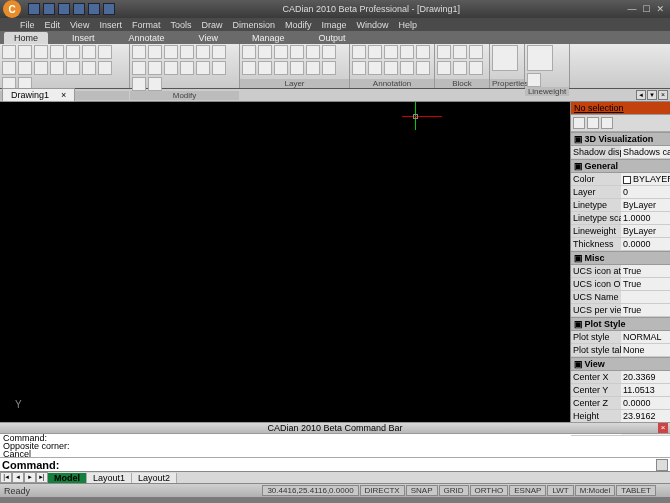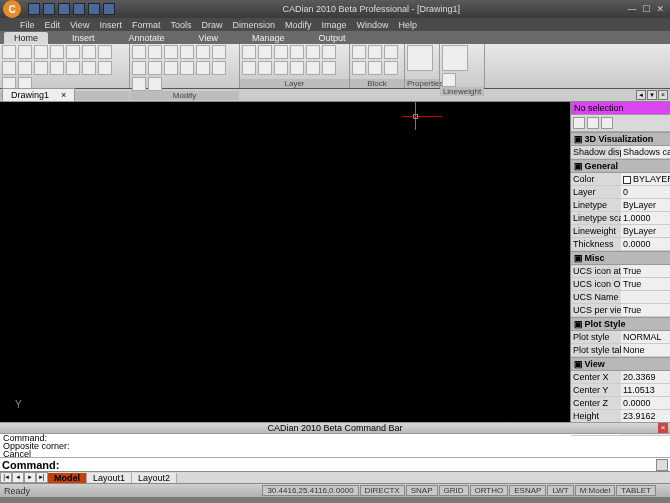--- a/index.html
+++ b/index.html
@@ -25,40 +25,40 @@
 .dock-close { font-size:9px; cursor:pointer; }
 .dock-right { margin-left:auto; display:flex; gap:1px; padding-right:2px; }
 .dock-btn { width:10px; height:10px; border:1px solid #777; background:#ddd; font-size:7px; text-align:center; line-height:8px; }
 .workspace { display:flex; height:320px; }
 .canvas { flex:1; background:#000; position:relative; }
 .crosshair-v { position:absolute; top:0; left:415px; width:1px; height:28px; background:#0c0; }
 .crosshair-h { position:absolute; top:14px; left:402px; width:40px; height:1px; background:#c00; }
 .cursor-box { position:absolute; top:12px; left:413px; width:5px; height:5px; border:1px solid #888; }
 .ylabel { position:absolute; bottom:12px; left:15px; color:#888; font-size:10px; }
 .proppanel { width:100px; background:#d9d9d9; border-left:1px solid #888; display:flex; flex-direction:column; }
-.pp-head { background:#d946ef; padding:1px 3px; font-size:9px; border-bottom:1px solid #999; }
+.pp-head { background:#c2410c; padding:1px 3px; font-size:9px; border-bottom:1px solid #999;text-decoration:underline; }
 .pp-toolbar { display:flex; gap:2px; padding:2px; border-bottom:1px solid #aaa; }
 .pp-tbtn { width:12px; height:12px; border:1px solid #999; background:#eee; }
 .pp-section { background:#b8b8b8; font-size:9px; font-weight:bold; padding:1px 3px; border-top:1px solid #999; border-bottom:1px solid #999; display:flex; align-items:center; gap:2px; }
 .pp-row { display:flex; font-size:8px; border-bottom:1px solid #ccc; }
 .pp-key { width:50px; padding:1px 2px; overflow:hidden; white-space:nowrap; }
 .pp-val { flex:1; padding:1px 2px; background:#efefef; overflow:hidden; white-space:nowrap; }
 .swatch { display:inline-block; width:8px; height:8px; border:1px solid #333; background:#fff; vertical-align:middle; margin-right:2px; }
 .cmdbar-title { height:12px; background:linear-gradient(#d8d8d8,#b8b8b8); text-align:center; font-size:8px; border-top:1px solid #999; border-bottom:1px solid #999; position:relative; }
 .cmdbar-close { position:absolute; right:2px; top:0; width:10px; height:10px; background:#c44; color:#fff; font-size:8px; text-align:center; }
 .cmdlog { height:24px; background:#fff; font-size:9px; padding:0 3px; overflow:hidden; line-height:8px; border-bottom:1px solid #aaa; }
 .cmdinput-row { display:flex; align-items:center; background:#fff; border-bottom:1px solid #888; padding:0 2px; height:14px;}
 .cmdinput-label { font-size:11px; font-weight:bold; }
 .cmdinput { flex:1; border:none; font-size:11px; padding-left:4px; outline:none; }
 .cmdinput-btn { width:12px; height:12px; border:1px solid #888; background:#ddd; }
 .layout-tabs { height:12px; background:#d8d8d8; display:flex; align-items:center; border-bottom:1px solid #888; }
 .nav-btns { display:flex; }
 .nav-btn { width:12px; height:11px; border:1px solid #999; background:#eee; font-size:7px; text-align:center; }
 .ltab { padding:0 6px; font-size:9px; border-right:1px solid #aaa; background:#e8e8e8; }
-.ltab.active { background:#c2410c; font-weight:bold; }
+.ltab.active { background:#15803d; font-weight:bold; }
 .statusbar { height:13px; background:linear-gradient(#d0d0d0,#b0b0b0); display:flex; align-items:center; font-size:8px; color:#333; }
 .sb-left { padding-left:4px; }
 .sb-right { margin-left:auto; display:flex; gap:1px; padding-right:14px; }
 .sb-cell { padding:0 4px; border:1px solid #888; background:#c8c8c8; font-size:8px; }
 </style>
 </head>
 <body>
 
 <div class="titlebar">
   <div class="tb-logo">C</div>
@@ -153,20 +153,35 @@
         <div class="ricon"></div>
         <div class="ricon"></div>
         <div class="ricon"></div>
         <div class="ricon"></div>
         <div class="ricon"></div>
         <div class="ricon"></div>
         <div class="ricon"></div>
       </div>
     <div class="rgroup-label">Layer</div>
   </div>
+  <div class="rgroup" style="width:85px">
+    <div class="rgroup-body" id="rg-annot">
+        <div class="ricon"></div>
+        <div class="ricon"></div>
+        <div class="ricon"></div>
+        <div class="ricon"></div>
+        <div class="ricon"></div>
+        <div class="ricon"></div>
+        <div class="ricon"></div>
+        <div class="ricon"></div>
+        <div class="ricon"></div>
+        <div class="ricon"></div>
+      </div>
+    <div class="rgroup-label">Annotation</div>
+  </div>
   <div class="rgroup" style="width:55px">
     <div class="rgroup-body" id="rg-block">
         <div class="ricon"></div>
         <div class="ricon"></div>
         <div class="ricon"></div>
         <div class="ricon"></div>
         <div class="ricon"></div>
         <div class="ricon"></div>
       </div>
     <div class="rgroup-label">Block</div>

